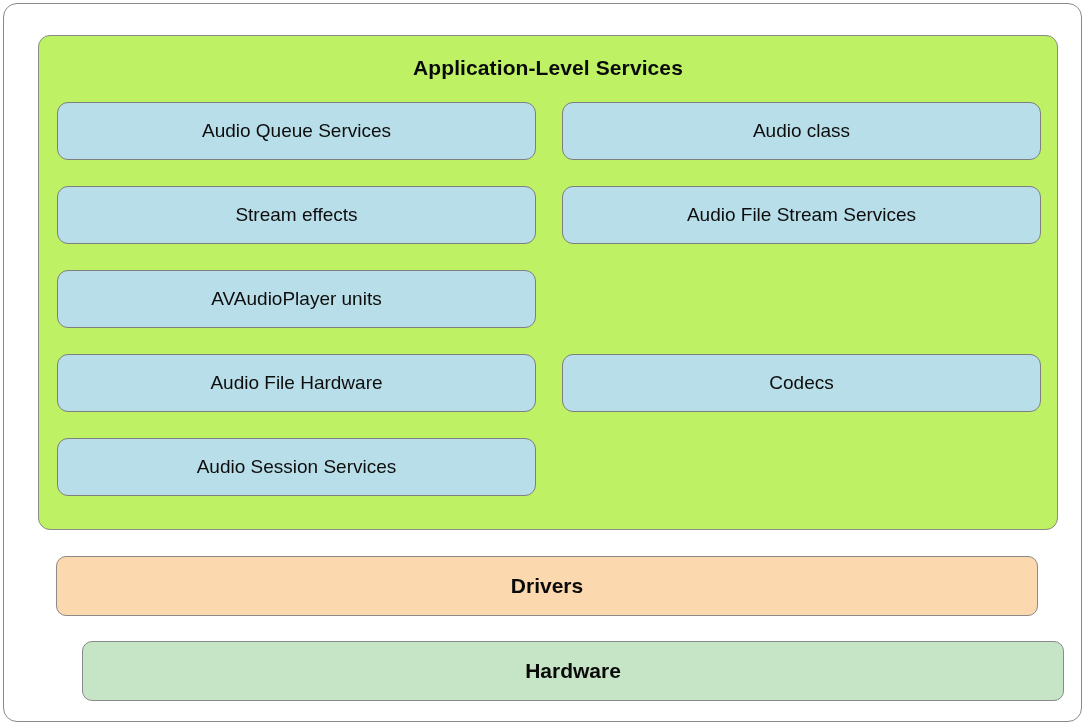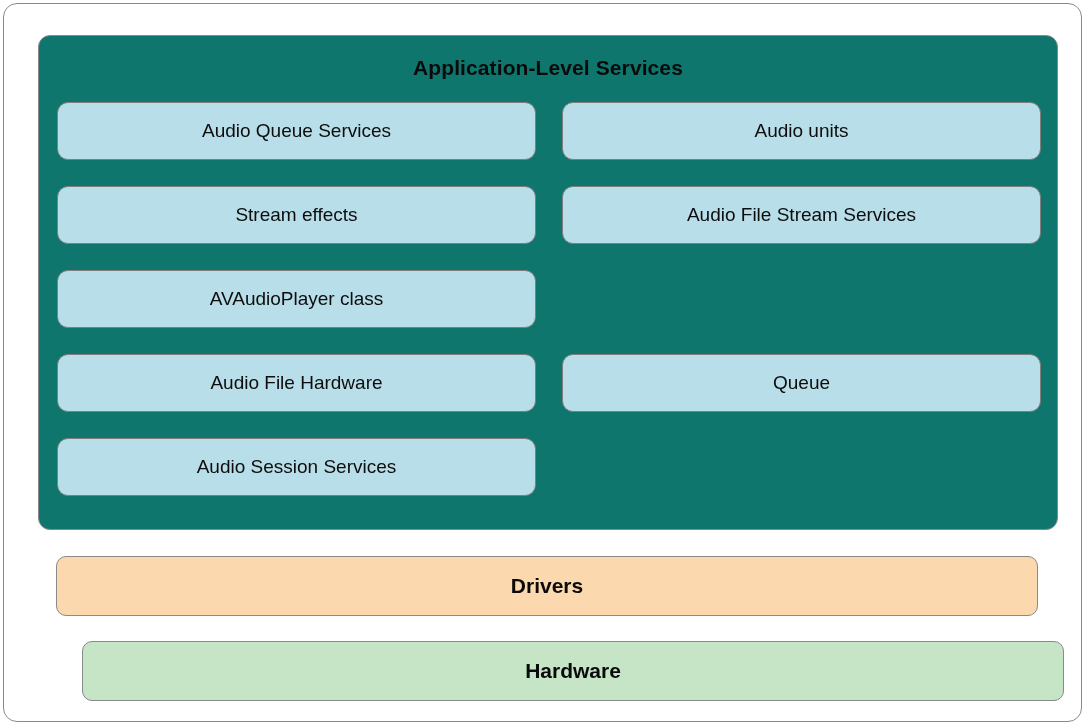--- a/index.html
+++ b/index.html
@@ -36,21 +36,21 @@
   }
 
   
   .app-panel {
     position: absolute;
     left: 34px;
     top: 31px;
     width: 1020px;
     height: 495px;
     box-sizing: border-box;
-    background: #0f766e;
+    background: #bef264;
     border: 1.6px solid #8a8a8a;
     border-radius: 12px;
   }
 
   .panel-title {
     position: absolute;
     left: 0;
     top: 20px;
     width: 100%;
     text-align: center;
@@ -128,35 +128,35 @@
   <div class="outer-frame">
 
     <div class="app-panel">
 
       <div class="panel-title">Application-Level Services</div>
 
       <div class="services-grid">
 
         <div class="grid-row">
           <div class="service-box">Audio Queue Services</div>
-          <div class="service-box">Audio units</div>
+          <div class="service-box">Audio class</div>
         </div>
 
         <div class="grid-row">
           <div class="service-box">Stream effects</div>
           <div class="service-box">Audio File Stream Services</div>
         </div>
 
         <div class="grid-row">
-          <div class="service-box">AVAudioPlayer class</div>
+          <div class="service-box">AVAudioPlayer units</div>
         </div>
 
         <div class="grid-row">
           <div class="service-box">Audio File Hardware</div>
-          <div class="service-box">Queue</div>
+          <div class="service-box">Codecs</div>
         </div>
 
         <div class="grid-row">
           <div class="service-box">Audio Session Services</div>
           <div class="service-box empty"></div>
         </div>
 
       </div>
     </div>
 

